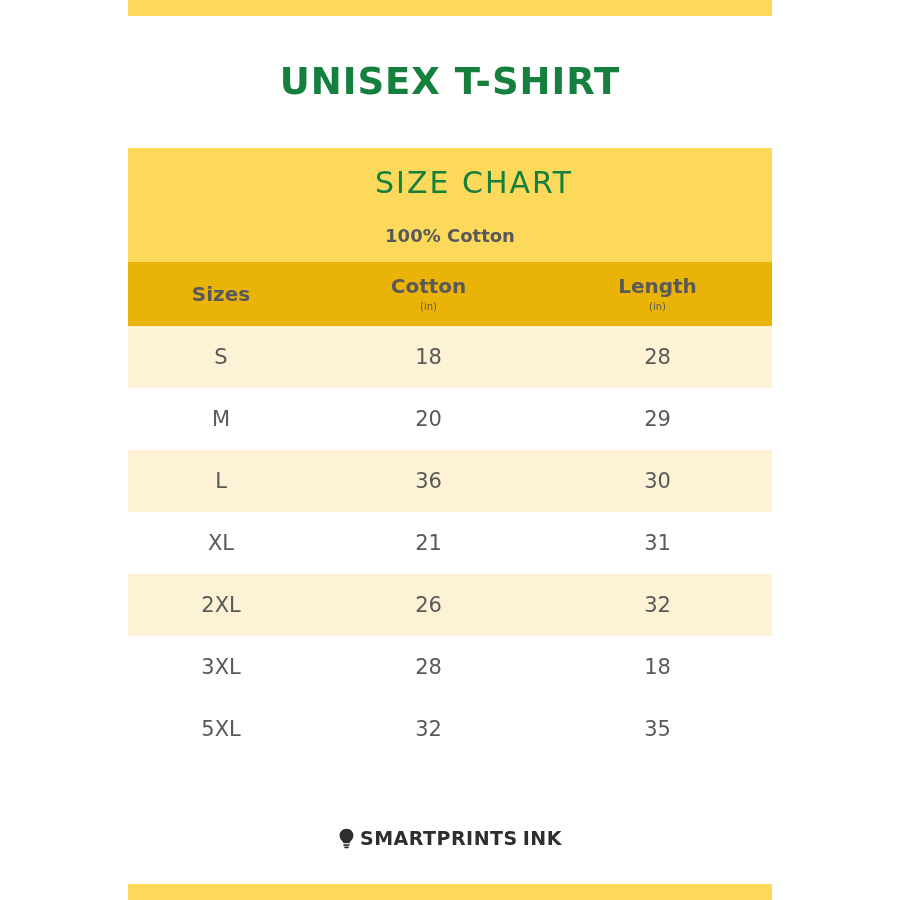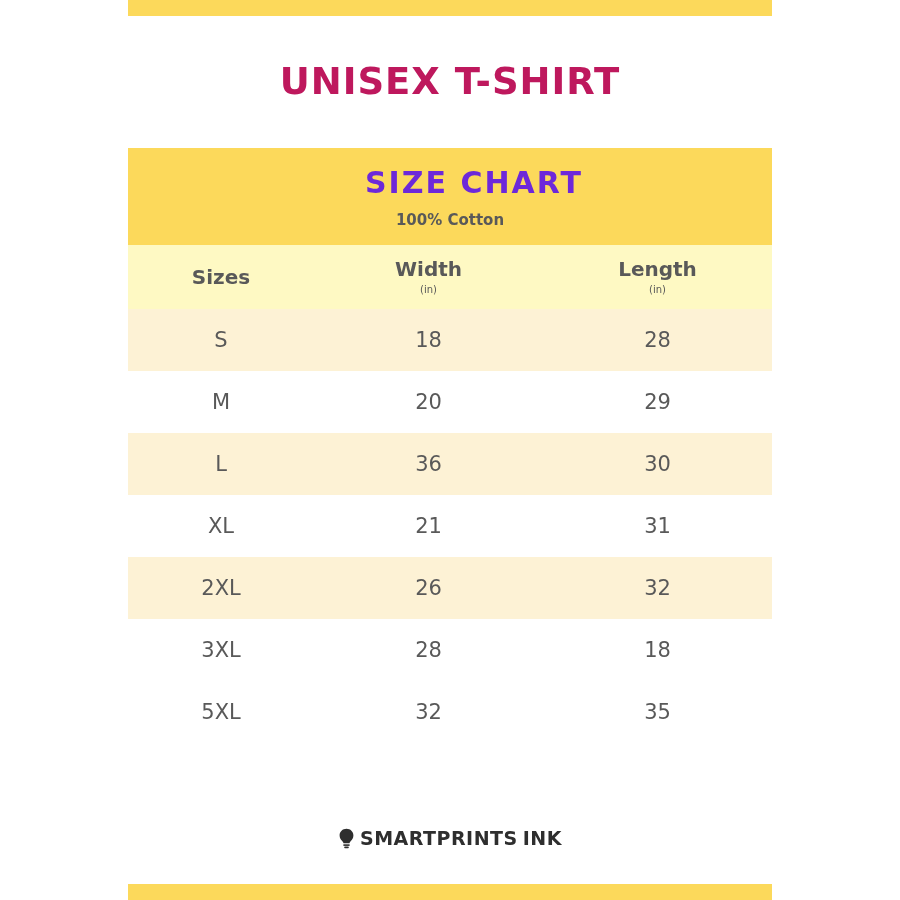--- a/index.html
+++ b/index.html
@@ -32,66 +32,66 @@
 
   .title {
     position: absolute;
     top: 60px;
     left: 0;
     width: 900px;
     text-align: center;
     font-size: 37px;
     font-weight: bold;
     letter-spacing: 1px;
-    color: #be185d;
+    color: #15803d;
   }
 
   .chart-wrap {
     position: absolute;
     top: 148px;
     left: 128px;
     width: 644px;
   }
 
   .chart-header {
     background: #fcd95b;
     padding: 18px 0 16px 0;
     text-align: center;
   }
   .chart-header .ch-title {
     font-size: 30px;
-    font-weight: bold;
+    font-weight: normal;
     letter-spacing: 2px;
-    color: #6d28d9;
+    color: #15803d;
     line-height: 1.15;
     margin-left: 48px;
   }
   .chart-header .ch-sub {
-    margin-top: 10px;
-    font-size: 15px;
+    margin-top: 24px;
+    font-size: 18px;
     font-weight: bold;
     color: #595959;
   }
 
   table.size-table {
     border-collapse: collapse;
     width: 644px;
     table-layout: fixed;
   }
   table.size-table th,
   table.size-table td {
     text-align: center;
     color: #595959;
   }
   .col-size   { width: 186px; }
   .col-width  { width: 229px; }
   .col-length { width: 229px; }
 
   thead tr {
-    background: #fef9c3;
+    background: #eab308;
   }
   thead th {
     padding: 12px 0 14px 0;
     font-size: 20px;
     font-weight: bold;
     vertical-align: top;
   }
   thead th .unit {
     display: block;
     font-size: 10px;
@@ -158,21 +158,21 @@
         <col class="col-size">
         <col class="col-width">
         <col class="col-length">
       </colgroup>
       <thead>
         <tr>
           <th class="size-head">
             <span>Sizes</span>
           </th>
           <th>
-            <span>Width</span>
+            <span>Cotton</span>
             <span class="unit">(in)</span>
           </th>
           <th>
             <span>Length</span>
             <span class="unit">(in)</span>
           </th>
         </tr>
       </thead>
       <tbody>
         <tr class="odd">

